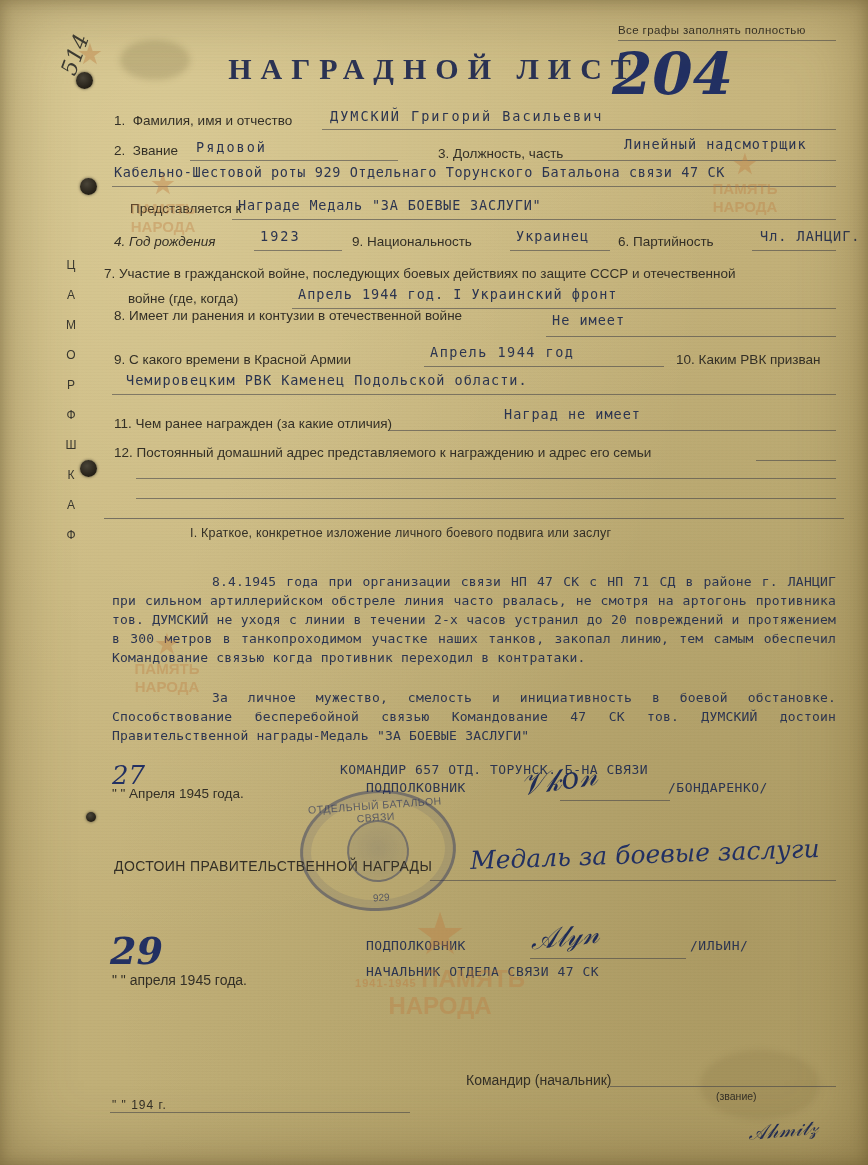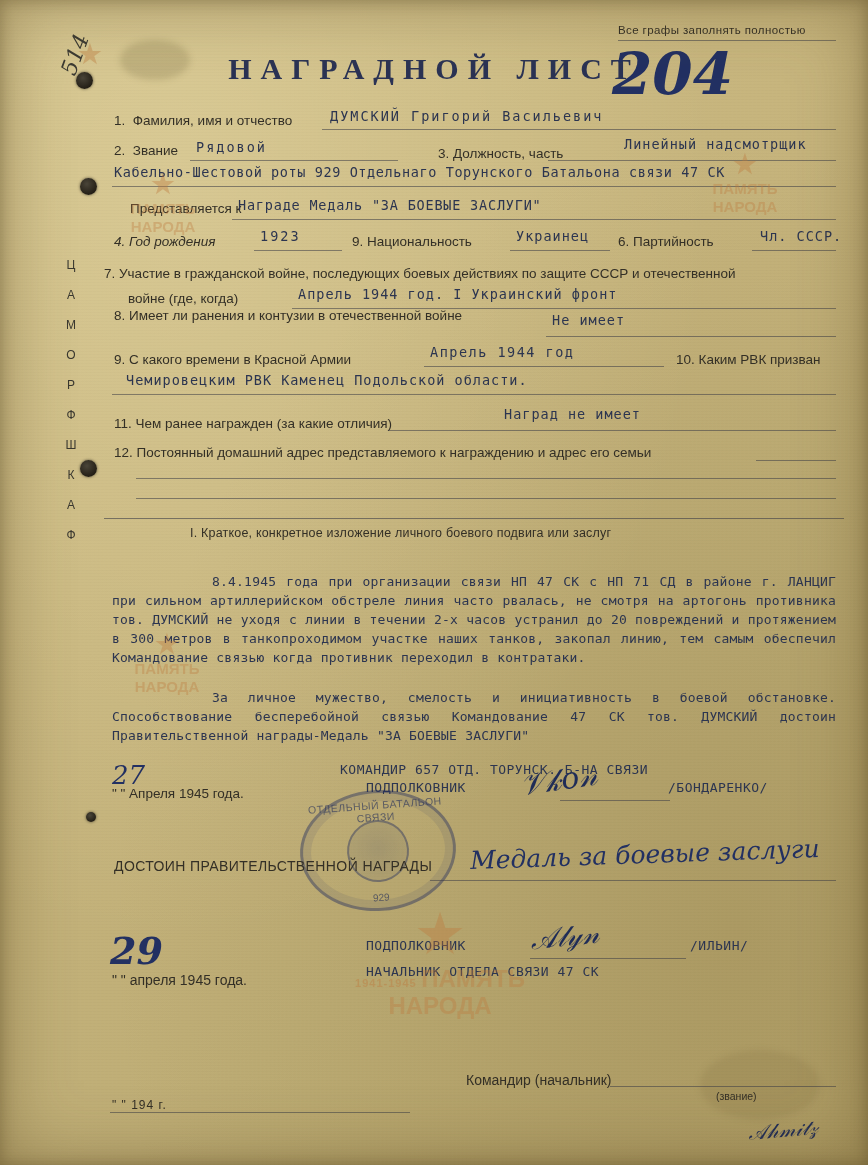--- a/index.html
+++ b/index.html
@@ -247,21 +247,21 @@
 
   <div class="abs printed ln" style="left:114px; top:234px;font-style:italic;">4. Год рождения</div>
   <div class="abs typed tw" style="left:260px; top:228px; letter-spacing:2px;">1923</div>
   <div class="rule" style="left:254px; top:250px; width:88px;"></div>
 
   <div class="abs printed ln" style="left:352px; top:234px;">9. Национальность</div>
   <div class="abs typed tw" style="left:516px; top:228px; letter-spacing:1px;">Украинец</div>
   <div class="rule" style="left:510px; top:250px; width:100px;"></div>
 
   <div class="abs printed ln" style="left:618px; top:234px;">6. Партийность</div>
-  <div class="abs typed tw" style="left:760px; top:228px; letter-spacing:1px;">Чл. СССР.</div>
+  <div class="abs typed tw" style="left:760px; top:228px; letter-spacing:1px;">Чл. ЛАНЦИГ.</div>
   <div class="rule" style="left:752px; top:250px; width:84px;"></div>
 
   <div class="abs printed ln" style="left:104px; top:266px;">7. Участие в гражданской войне, последующих боевых действиях по защите СССР и отечественной</div>
   <div class="abs printed ln" style="left:128px; top:291px;">войне (где, когда)</div>
   <div class="abs typed tw" style="left:298px; top:286px; letter-spacing:1px;">Апрель 1944 год. I Украинский фронт</div>
   <div class="rule" style="left:292px; top:308px; width:544px;"></div>
 
   <div class="abs printed ln" style="left:114px; top:308px;">8. Имеет ли ранения и контузии в отечественной войне</div>
   <div class="abs typed tw" style="left:552px; top:312px; letter-spacing:1px;">Не имеет</div>
   <div class="rule" style="left:546px; top:336px; width:290px;"></div>

